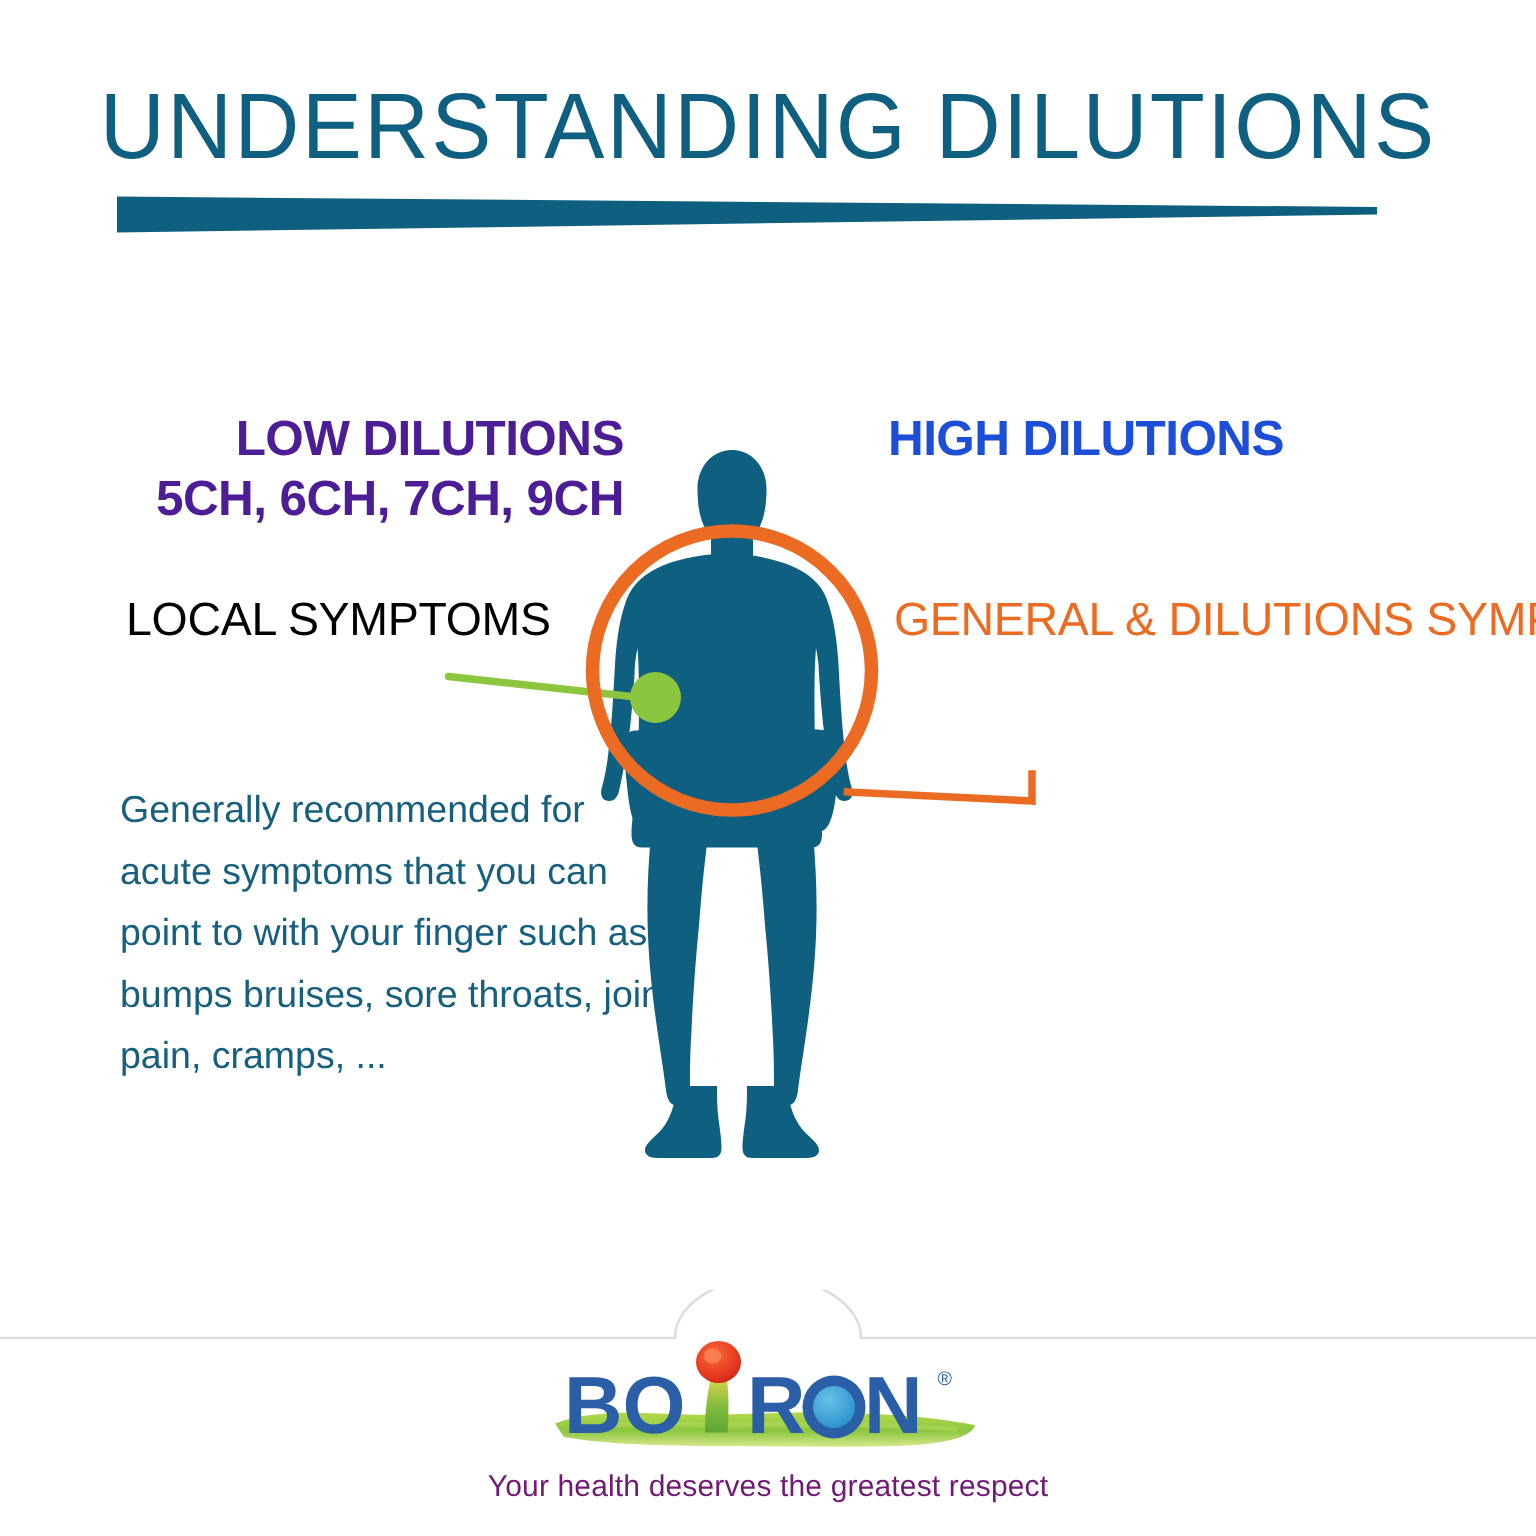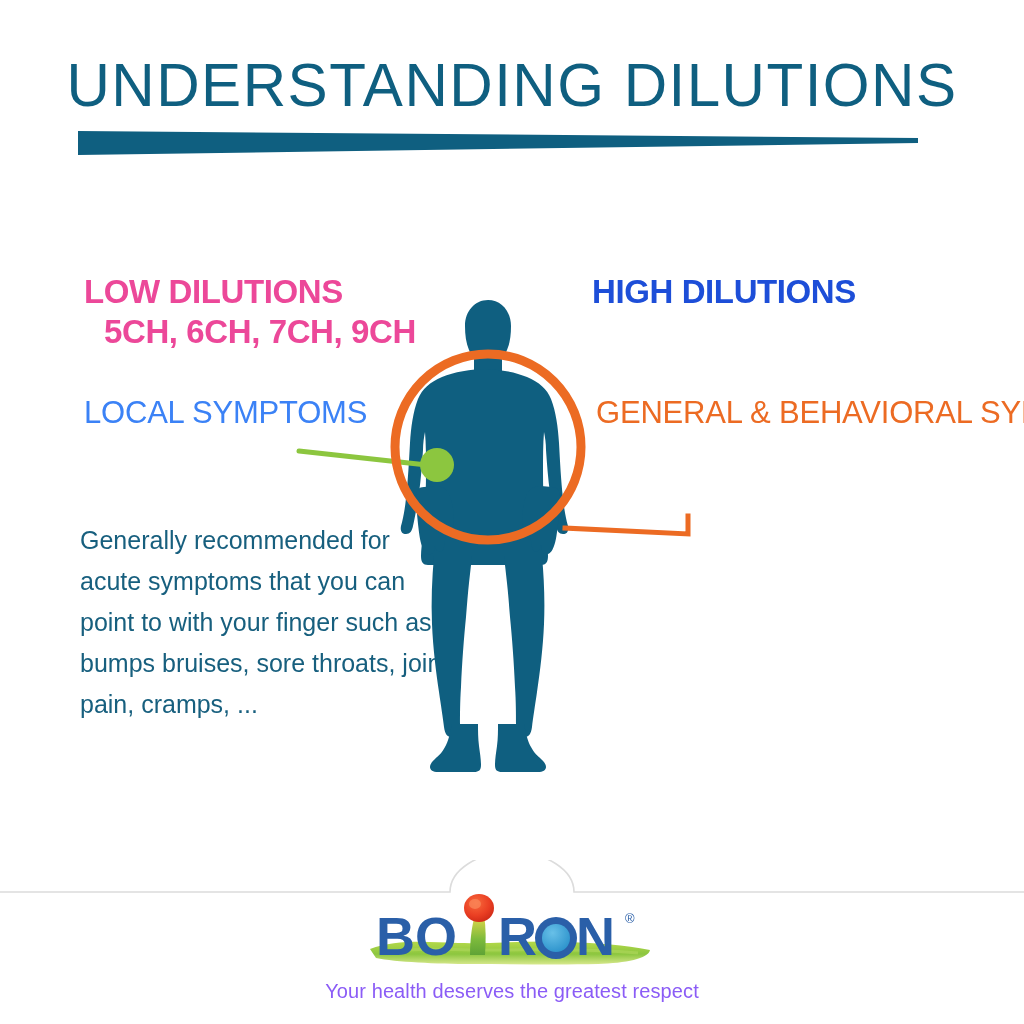--- a/index.html
+++ b/index.html
@@ -50,33 +50,33 @@
     position: absolute;
     font-family: "Liberation Sans", sans-serif;
     font-weight: 700;
     font-size: 33px;
     line-height: 40px;
     letter-spacing: -0.4px;
     white-space: nowrap;
   }
   .heading .line2 { display: block; margin-left: 20px; }
 
-  #low-heading  { left: 84px;  top: 272px; color: #ec4899; }
+  #low-heading  { left: 84px;  top: 272px; color: #4c1d95; text-align: right; }
   #high-heading { left: 592px; top: 272px; color: #1d4ed8; }
 
   .subheading {
     position: absolute;
     font-family: "Liberation Sans", sans-serif;
     font-weight: 400;
     font-size: 31px;
     line-height: 38px;
     letter-spacing: -0.2px;
     white-space: nowrap;
   }
-  #local-sub   { left: 84px;  top: 394px; color: #3b82f6; }
+  #local-sub   { left: 84px;  top: 394px; color: #000000; }
   #general-sub { left: 596px; top: 394px; color: #ec6b23; }
 
   
   .body-text {
     position: absolute;
     font-family: "Liberation Sans", sans-serif;
     font-weight: 400;
     font-size: 25px;
     line-height: 41px;
     color: #175f7e;
@@ -112,21 +112,21 @@
 
   .tagline {
     position: absolute;
     left: 0;
     top: 980px;
     width: 1024px;
     text-align: center;
     font-family: "Liberation Sans", sans-serif;
     font-size: 20px;
     letter-spacing: 0.1px;
-    color: #8b5cf6;
+    color: #701a75;
   }
 </style>
 </head>
 <body>
 
 <div id="page">
 
   <div class="title">UNDERSTANDING DILUTIONS</div>
 
   <svg class="title-rule" viewBox="0 0 840 26" preserveAspectRatio="none">
@@ -142,21 +142,21 @@
     <span>HIGH DILUTIONS</span>
   </div>
 
   <div class="subheading" id="local-sub">
     <span>LOCAL</span>
     <span class="line2">SYMPTOMS</span>
   </div>
 
   <div class="subheading" id="general-sub">
     <span>GENERAL &amp;</span>
-    <span class="line2">BEHAVIORAL</span>
+    <span class="line2">DILUTIONS</span>
     <span class="line2">SYMPTOMS</span>
   </div>
 
   <div class="body-text" id="left-body">Generally recommended for acute symptoms that you can point to with your finger such as bumps bruises, sore throats, joint pain, cramps, ...</div>
 
 
   <svg id="figure-layer" viewBox="0 0 1024 1024">
 
     <g fill="#0f5f80">
 

